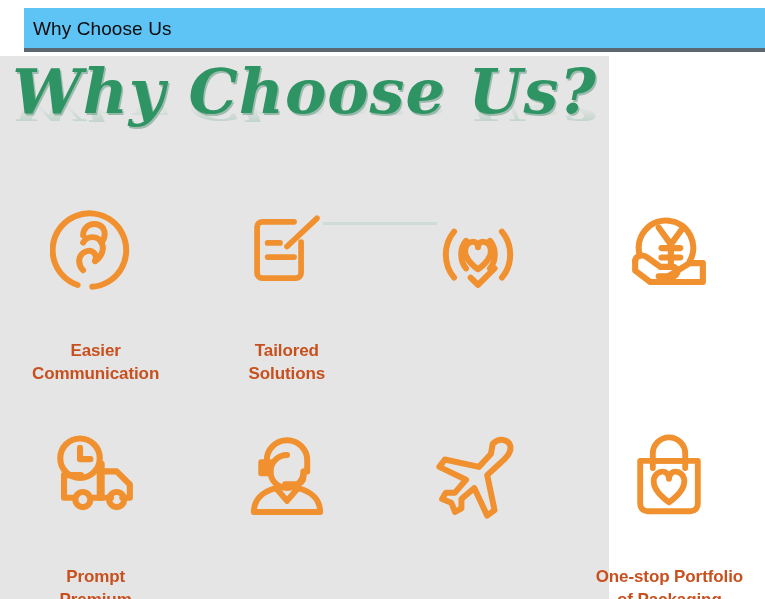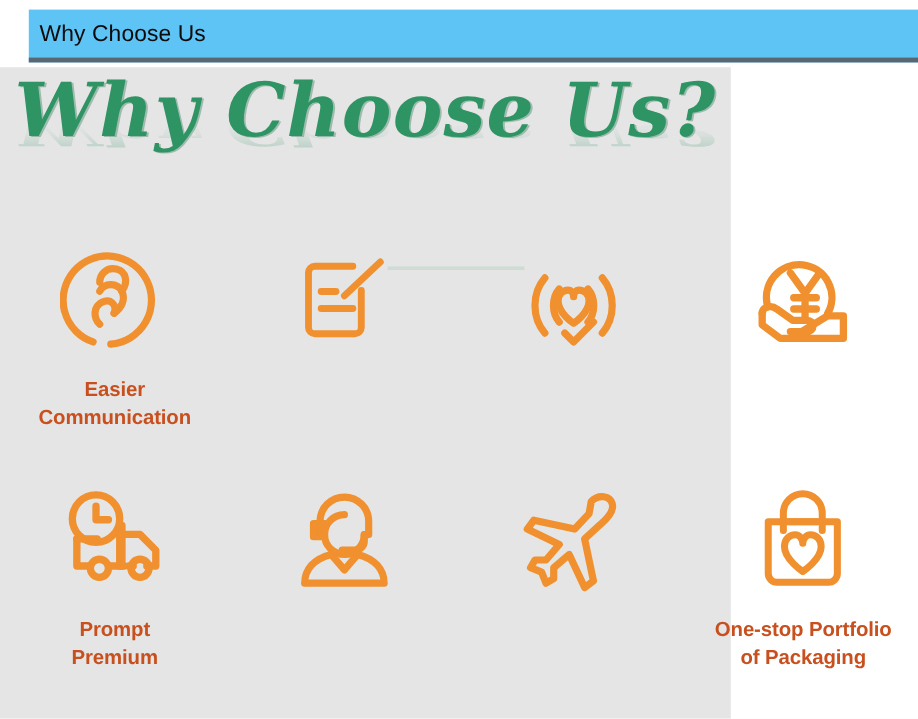--- a/index.html
+++ b/index.html
@@ -114,20 +114,21 @@
     display: flex;
     width: 765px;
   }
   .row-2 { margin-top: 42px; }
 
   .cell {
     width: 191.25px;
     display: flex;
     flex-direction: column;
     align-items: center;
+    gap: 26px;
   }
   .icon-box {
     width: 104px;
     height: 104px;
     display: flex;
     align-items: center;
     justify-content: center;
   }
   .row-2 .icon-box { height: 98px; }
 
@@ -182,20 +183,22 @@
 
       <div class="cell">
         <div class="icon-box">
           <svg width="88" height="88" viewBox="0 0 100 100" fill="none" stroke="#f0902f" stroke-width="6.5" stroke-linecap="round" stroke-linejoin="round">
             <path d="M66 41 V76 A6 6 0 0 1 60 82 H22 A6 6 0 0 1 16 76 V24 A6 6 0 0 1 22 18 H58"></path>
             <path d="M28 42 H42"></path>
             <path d="M28 58 H58"></path>
             <path d="M50 46 L84 14"></path>
           </svg>
         </div>
+        <div class="cell-label">Tailored
+Solutions</div>
       </div>
 
       <div class="cell">
         <div class="icon-box">
           <svg width="92" height="92" viewBox="0 0 100 100" fill="none" stroke="#f0902f" stroke-width="6.5" stroke-linecap="round" stroke-linejoin="round">
             <path d="M37 40 C30 48 30 62 37 70"></path>
             <path d="M24 30 C12 44 12 66 24 80"></path>
             <path d="M63 40 C70 48 70 62 63 70"></path>
             <path d="M76 30 C88 44 88 66 76 80"></path>
             <path d="M50 71 C50 71 36 62 36 51 C36 44 41 41 45 41 C48 41 50 44 50 47 C50 44 52 41 55 41 C59 41 64 44 64 51 C64 62 50 71 50 71 Z"></path>

